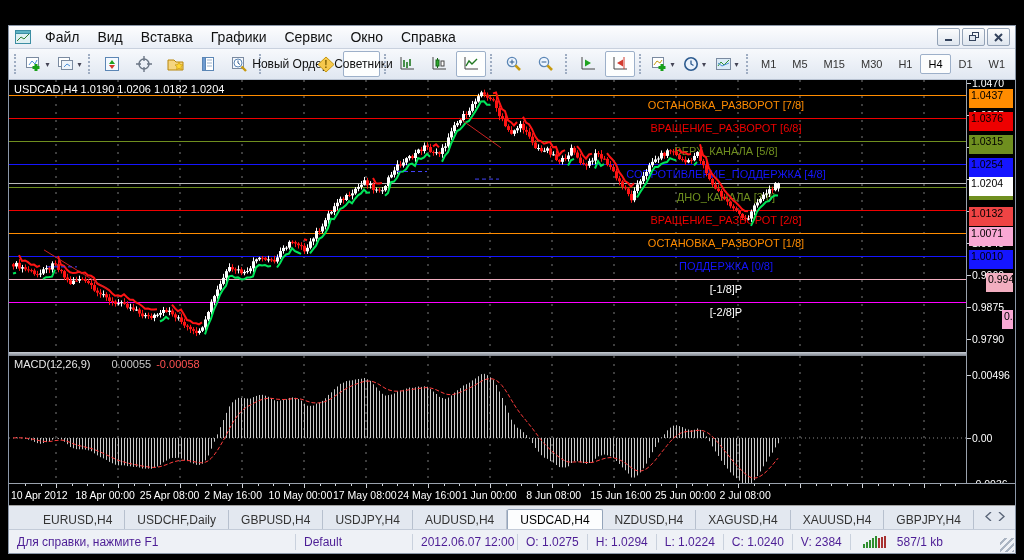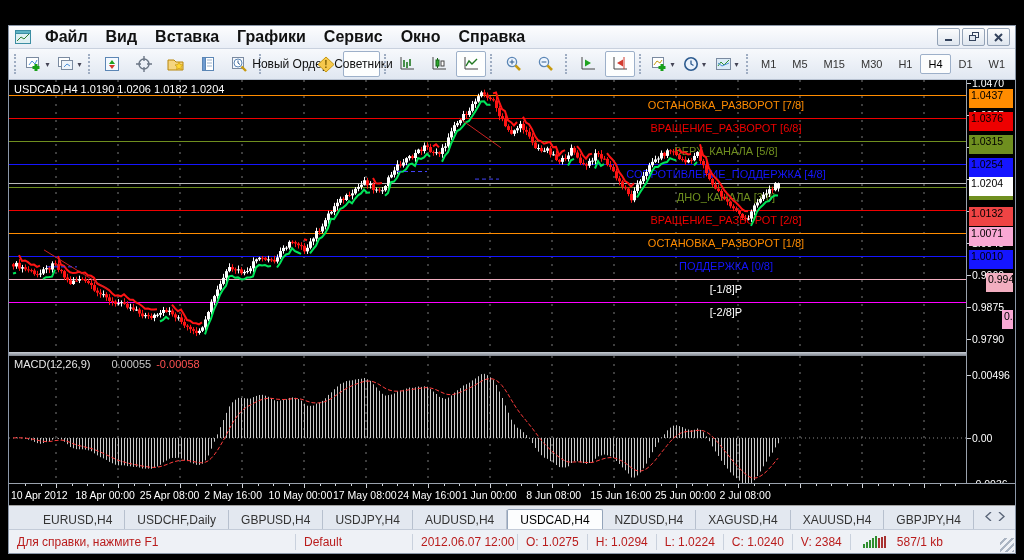--- a/index.html
+++ b/index.html
@@ -2,21 +2,21 @@
 <html><head>
 <meta charset="utf-8">
 <style>
   html,body{margin:0;padding:0;background:#000;}
   body{width:1024px;height:560px;overflow:hidden;font-family:"Liberation Sans",sans-serif;}
   .screen{position:relative;width:1024px;height:560px;background:#000;}
   .window{position:absolute;left:8px;top:25px;width:1008px;height:529px;background:#e7ecf4;border:1px solid #8b97a8;display:flex;flex-direction:column;box-sizing:border-box;}
   
   .menubar{height:22px;display:flex;align-items:center;background:linear-gradient(#fdfdfe,#e9eef6);border-bottom:1px solid #c9d1de;padding:0 3px;flex:0 0 22px;}
   .appicon{width:18px;height:16px;margin:0 4px 0 2px;display:flex;align-items:center;justify-content:center;}
-  .menu-item{padding:3px 9px;font-size:16px;color:#111;cursor:default;font-weight:bold;}
+  .menu-item{padding:3px 9px;font-size:14px;color:#111;cursor:default;}
   .mb-spacer{flex:1;}
   .winbtn{width:21px;height:16px;margin-right:2px;background:linear-gradient(#fbfcfd,#dfe6ef);border:1px solid #93a2b6;border-radius:2px;display:flex;align-items:center;justify-content:center;}
   
   .toolbar{height:30px;display:flex;align-items:center;background:linear-gradient(#f7f9fc,#e0e7f1);border-bottom:1px solid #b9c3d2;padding:0 2px;flex:0 0 30px;white-space:nowrap;}
   .grip{width:4px;height:20px;border-left:2px dotted #9fadc2;margin:0 4px 0 3px;}
   .tbtn{height:24px;min-width:24px;padding:0 2px;display:inline-flex;align-items:center;justify-content:center;margin:0 1px;border:1px solid transparent;border-radius:2px;}
   .tbtn.framed{background:#fdfefe;border:1px solid #9db0c9;}
   .tbtn .lbl{font-size:12px;color:#111;margin-left:4px;}
   .dd{font-size:8px;color:#445;margin-left:3px;}
   .tfbtn{font-size:11px;color:#333;padding:3px 7px;margin:0;border:1px solid transparent;border-radius:2px;}
@@ -38,21 +38,21 @@
   .chart-title{position:absolute;left:5px;top:3px;font-size:11px;color:#fff;}
   .macd-title{position:absolute;left:5px;top:2px;font-size:11px;color:#e8e8e8;}
   .macd-title .v1{color:#c8c8c8;margin-left:21px;}
   .macd-title .v2{color:#ff5050;margin-left:5px;}
   
   .tabs{height:24px;background:#e3e8f0;display:flex;align-items:flex-end;padding:2px 4px 0 22px;flex:0 0 24px;border-top:1px solid #a3a3a3;box-sizing:border-box;}
   .tab{font-size:12px;color:#333;padding:3px 12px 3px;border-right:1px solid #b7c0ce;position:relative;top:1px;}
   .tab.active{background:#fcfdfe;border:1px solid #94a4ba;border-bottom:none;color:#000;border-radius:2px 2px 0 0;}
   .tab-arrows{margin-left:auto;display:flex;gap:6px;padding:0 6px 4px;}
   
-  .status{height:23px;background:#eef1f6;border-top:1px solid #c3cbd8;display:flex;align-items:center;font-size:12px;color:#b91c1c;flex:0 0 23px;position:relative;}
+  .status{height:23px;background:#eef1f6;border-top:1px solid #c3cbd8;display:flex;align-items:center;font-size:12px;color:#4c1d95;flex:0 0 23px;position:relative;}
   .sec{padding:0 8px;border-right:1px solid #c9d1dd;height:16px;display:flex;align-items:center;white-space:nowrap;}
   .sec.help{width:270px;}
   .sec.profile{width:100px;}
   .sec.time{width:88px;}
   .sec.conn{border-right:none;gap:8px;padding-left:12px;}
   .grip-corner{position:absolute;right:1px;bottom:1px;width:14px;height:14px;
     background:repeating-linear-gradient(135deg,transparent 0 3px,#aab4c2 3px 5px);}
 </style>
 </head>
 <body>

